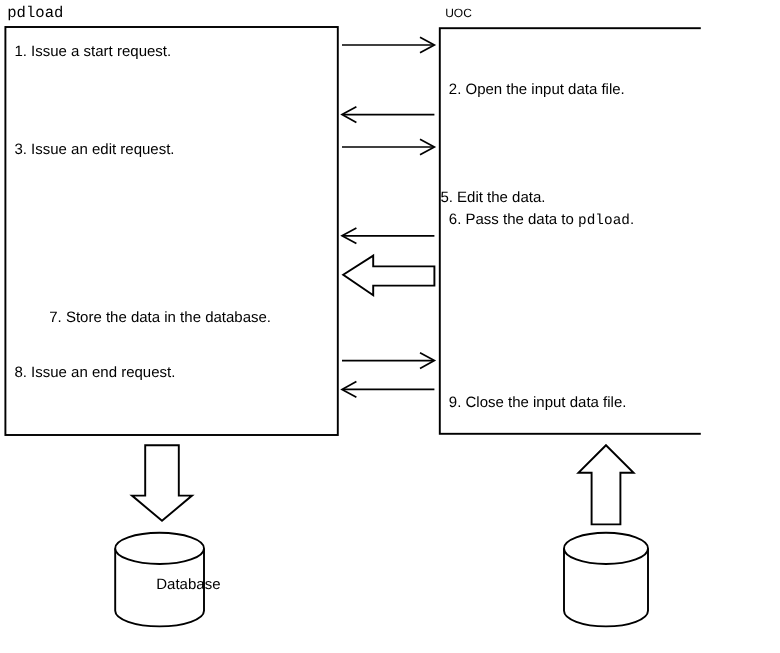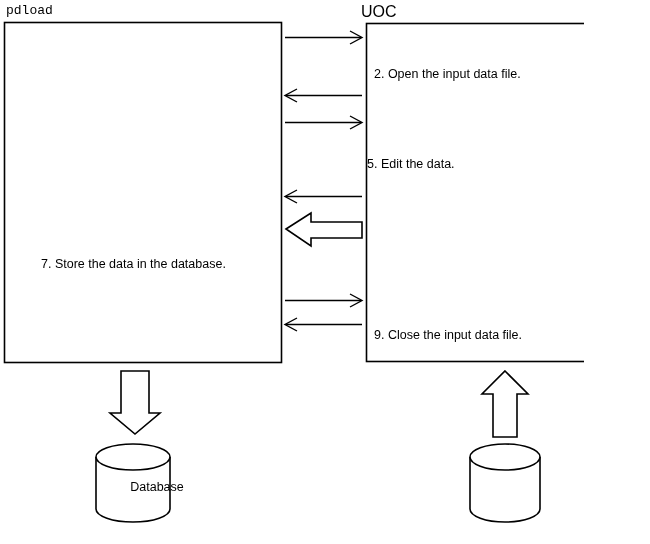--- a/index.html
+++ b/index.html
@@ -28,21 +28,22 @@
   }
   .panel-label {
     position: absolute;
     font-family: "Liberation Mono", monospace;
     font-size: 13px;
     line-height: 15px;
     white-space: nowrap;
   }
   .panel-label.sans {
     font-family: "Liberation Sans", sans-serif;
-    font-size: 16px;
+    font-size: 10px;
+    margin-left: 10px;
   }
   #label-pdload { left: 6px;  top: 3px; }
   #label-uoc    { left: 361px; top: 4px; }
 
   .step {
     position: absolute;
     font-family: "Liberation Sans", sans-serif;
     font-size: 12.5px;
     line-height: 16px;
     white-space: nowrap;
@@ -131,21 +132,25 @@
     <g>
       <path d="M470,457 L470,509 A35,13 0 0 0 540,509 L540,457" fill="#ffffff" stroke="#000000" stroke-width="1.6"></path>
       <ellipse cx="505" cy="457" rx="35" ry="13" fill="#ffffff" stroke="#000000" stroke-width="1.6"></ellipse>
     </g>
   </svg>
 
   <div class="panel-label" id="label-pdload">pdload</div>
 
   <div class="panel-label sans" id="label-uoc">UOC</div>
 
+  <div class="step" id="step1">1. Issue a start request.</div>
+  <div class="step" id="step3">3. Issue an edit request.</div>
   <div class="step" id="step7">7. Store the data in the database.</div>
+  <div class="step" id="step8">8. Issue an end request.</div>
 
   <div class="step" id="step2">2. Open the input data file.</div>
   <div class="step" id="step5">5. Edit the data.</div>
+  <div class="step" id="step6"><span>6. Pass the data to </span><span class="mono">pdload</span><span>.</span></div>
   <div class="step" id="step9">9. Close the input data file.</div>
 
   <div class="store-label" id="label-database">Database</div>
 
 </div>
 
 </body></html>

